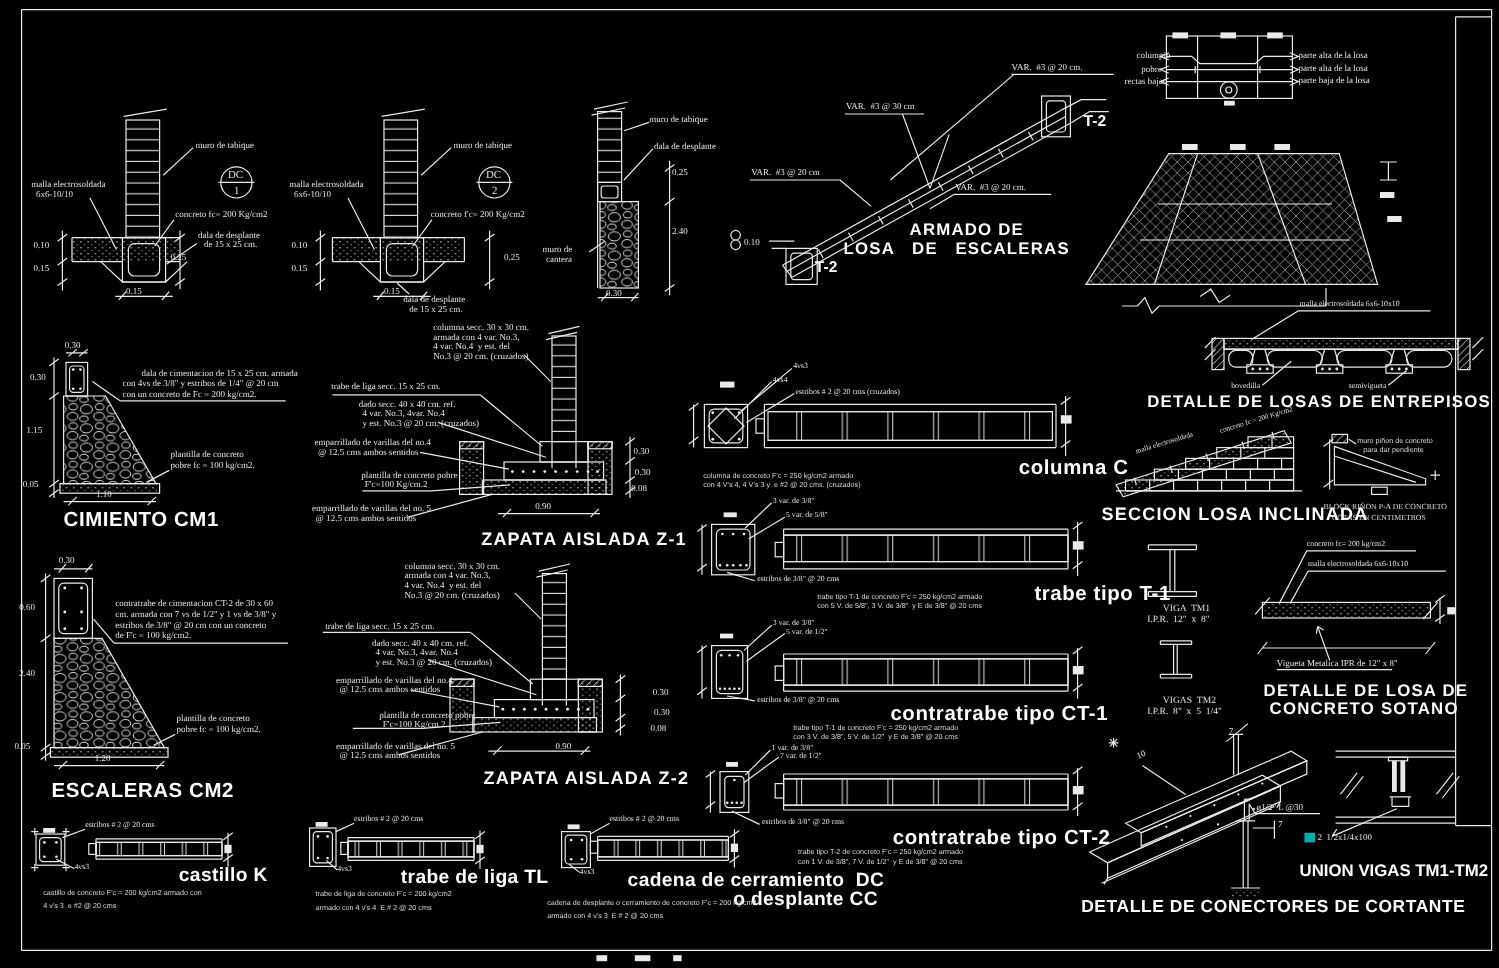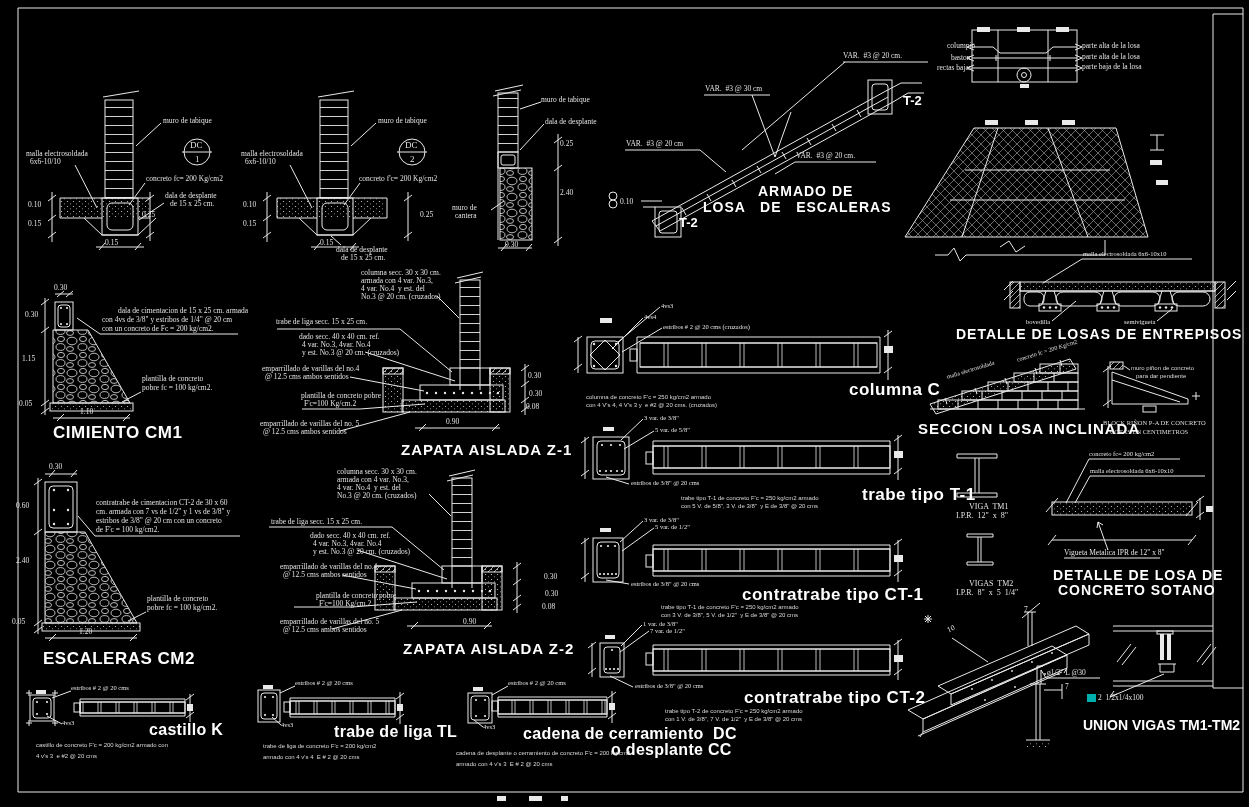--- a/index.html
+++ b/index.html
@@ -461,21 +461,21 @@
 <div class="lbl" style="left:843px;top:52px">VAR.  #3 @ 20 cm.</div>
 <div class="lbl" style="left:626px;top:140px">VAR.  #3 @ 20 cm</div>
 <div class="lbl" style="left:796px;top:152px">VAR.  #3 @ 20 cm.</div>
 <div class="title t13" style="left:679px;top:216px">T-2</div>
 <div class="title t13" style="left:903px;top:94px">T-2</div>
 <div class="dim" style="left:620px;top:198px">0.10</div>
 <div class="title t14" style="left:758px;top:184px">ARMADO DE</div>
 <div class="title t14" style="left:703px;top:200px">LOSA   DE   ESCALERAS</div>
 
 <div class="lbl" style="left:947px;top:42px">columpio</div>
-<div class="lbl" style="left:951px;top:54px">baston</div>
+<div class="lbl" style="left:951px;top:54px">pobre</div>
 <div class="lbl" style="left:937px;top:64px">rectas bajas</div>
 <div class="lbl" style="left:1082px;top:42px">parte alta de la losa</div>
 <div class="lbl" style="left:1082px;top:53px">parte alta de la losa</div>
 <div class="lbl" style="left:1082px;top:63px">parte baja de la losa</div>
 
 <div class="lbl" style="left:118px;top:307px">dala de cimentacion de 15 x 25 cm. armada</div>
 <div class="lbl" style="left:102px;top:316px">con 4vs de 3/8" y estribos de 1/4" @ 20 cm</div>
 <div class="lbl" style="left:102px;top:325px">con un concreto de Fc = 200 kg/cm2.</div>
 <div class="lbl" style="left:142px;top:375px">plantilla de concreto</div>
 <div class="lbl" style="left:142px;top:384px">pobre fc = 100 kg/cm2.</div>
@@ -608,14 +608,15 @@
 <div class="lbl" style="left:1064px;top:549px">Vigueta Metalica IPR de 12" x 8"</div>
 <div class="title t14" style="left:1053px;top:568px">DETALLE DE LOSA DE</div>
 <div class="title t14" style="left:1058px;top:583px">CONCRETO SOTANO</div>
 
 <div class="lbl" style="left:1047px;top:669px">ø1/2" L @30</div>
 <div class="lbl" style="left:1065px;top:683px">7</div>
 <div class="lbl" style="left:1098px;top:694px">2  1/2x1/4x100</div>
 <div class="lbl" style="left:1024px;top:606px">7</div>
 <div class="lbl rot25" style="left:946px;top:627px">10</div>
 <div class="title" style="left:1083px;top:718px;font-size:14px">UNION VIGAS TM1-TM2</div>
+<div class="title" style="left:901px;top:749px;font-size:14.5px;letter-spacing:.5px">DETALLE DE CONECTORES DE CORTANTE</div>
 
 </div>
 
 </body></html>

